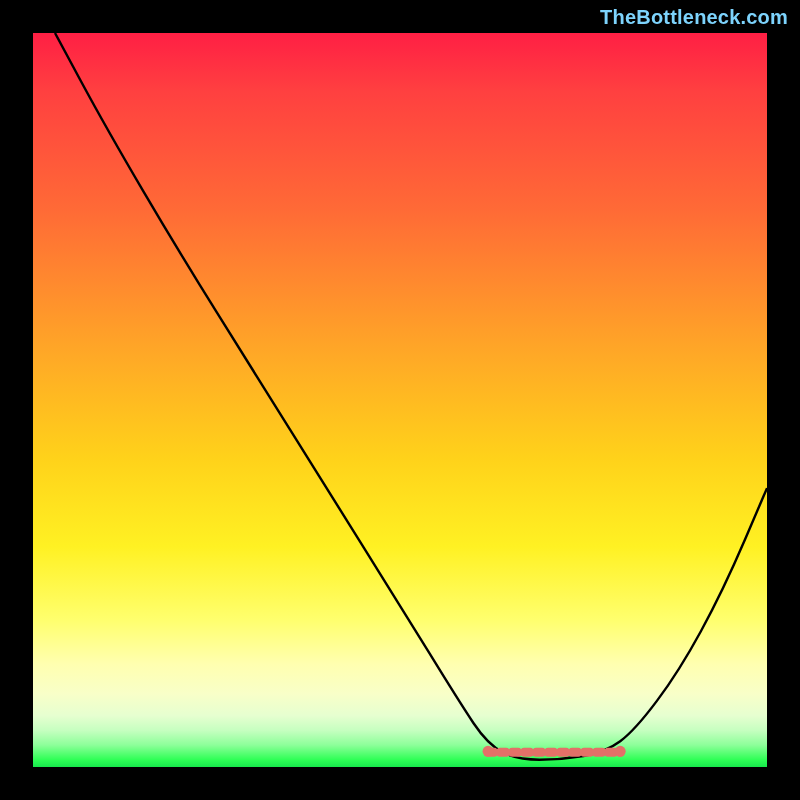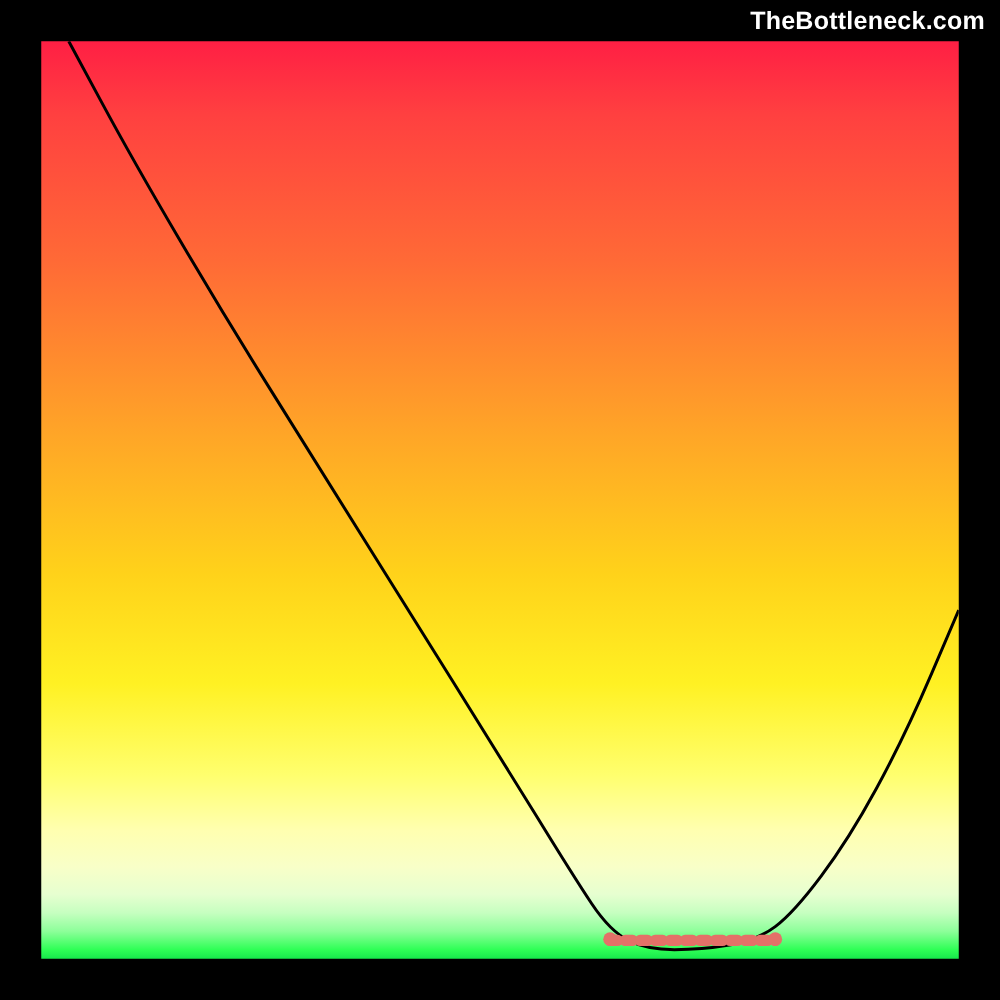--- a/index.html
+++ b/index.html
@@ -39,21 +39,21 @@
       #c6ffc0 95%,
       #8dff9a 97%,
       #2fff56 99%,
       #17e84c 100%
     );
   }
   .watermark {
     position: absolute;
     top: 6px;
     right: 12px;
-    color: #ffffff;
+    color: #7dd3fc;
     font-size: 20px;
     font-weight: 600;
     letter-spacing: 0.2px;
     z-index: 3;
   }
   svg.curve {
     position: absolute;
     left: 0;
     top: 0;
     width: 734px;

